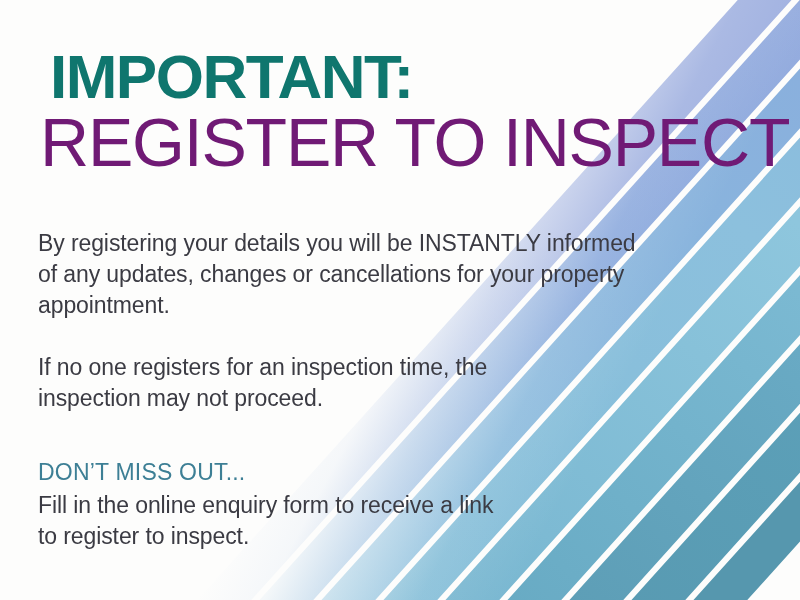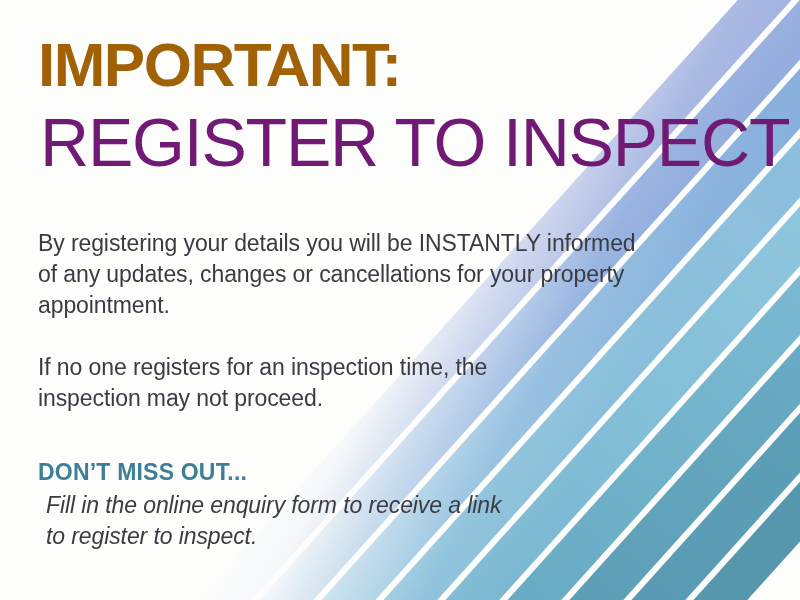--- a/index.html
+++ b/index.html
@@ -57,26 +57,26 @@
     position: absolute;
     left: 38px;
     top: 0;
     width: 690px;
     height: 600px;
   }
   .headline-1 {
     position: absolute;
     top: 34px;
     left: 0;
-    margin: 0;
+    margin: 12px;
     font-size: 62px;
     line-height: 1;
     font-weight: 700;
     letter-spacing: -1.5px;
-    color: #a16207;
+    color: #0f766e;
     white-space: nowrap;
   }
   .headline-2 {
     position: absolute;
     top: 108px;
     left: 2px;
     margin: 0;
     font-size: 68px;
     line-height: 1;
     font-weight: 400;
@@ -95,25 +95,25 @@
   }
   .para-1 { top: 228px; left: 0; width: 620px; }
   .para-2 { top: 352px; left: 0; width: 520px; }
   .kicker {
     position: absolute;
     top: 458px;
     left: 0;
     margin: 0;
     font-size: 23px;
     line-height: 28px;
-    font-weight: 700;
+    font-weight: 400;
     letter-spacing: 0.2px;
     color: #3d7f95;
   }
-  .para-3 { top: 490px; left: 8px; width: 470px; font-style: italic; }
+  .para-3 { top: 490px; left: 0; width: 470px; }
 </style>
 </head>
 <body>
 
 <div id="poster">
 
   <div class="stripe-band">
     <div class="band-clip" id="stripe-group">
         <div class="stripe" style="left: 470px; width: 40px; transform: rotate(42deg); background: linear-gradient(rgb(159, 176, 224) 0%, rgb(159, 176, 224) 42%, rgb(137, 180, 221) 100%);"></div>
         <div class="stripe" style="left: 532px; width: 40px; transform: rotate(42deg); background: linear-gradient(rgb(159, 176, 224) 0%, rgb(139, 169, 221) 42%, rgb(140, 192, 221) 100%);"></div>

